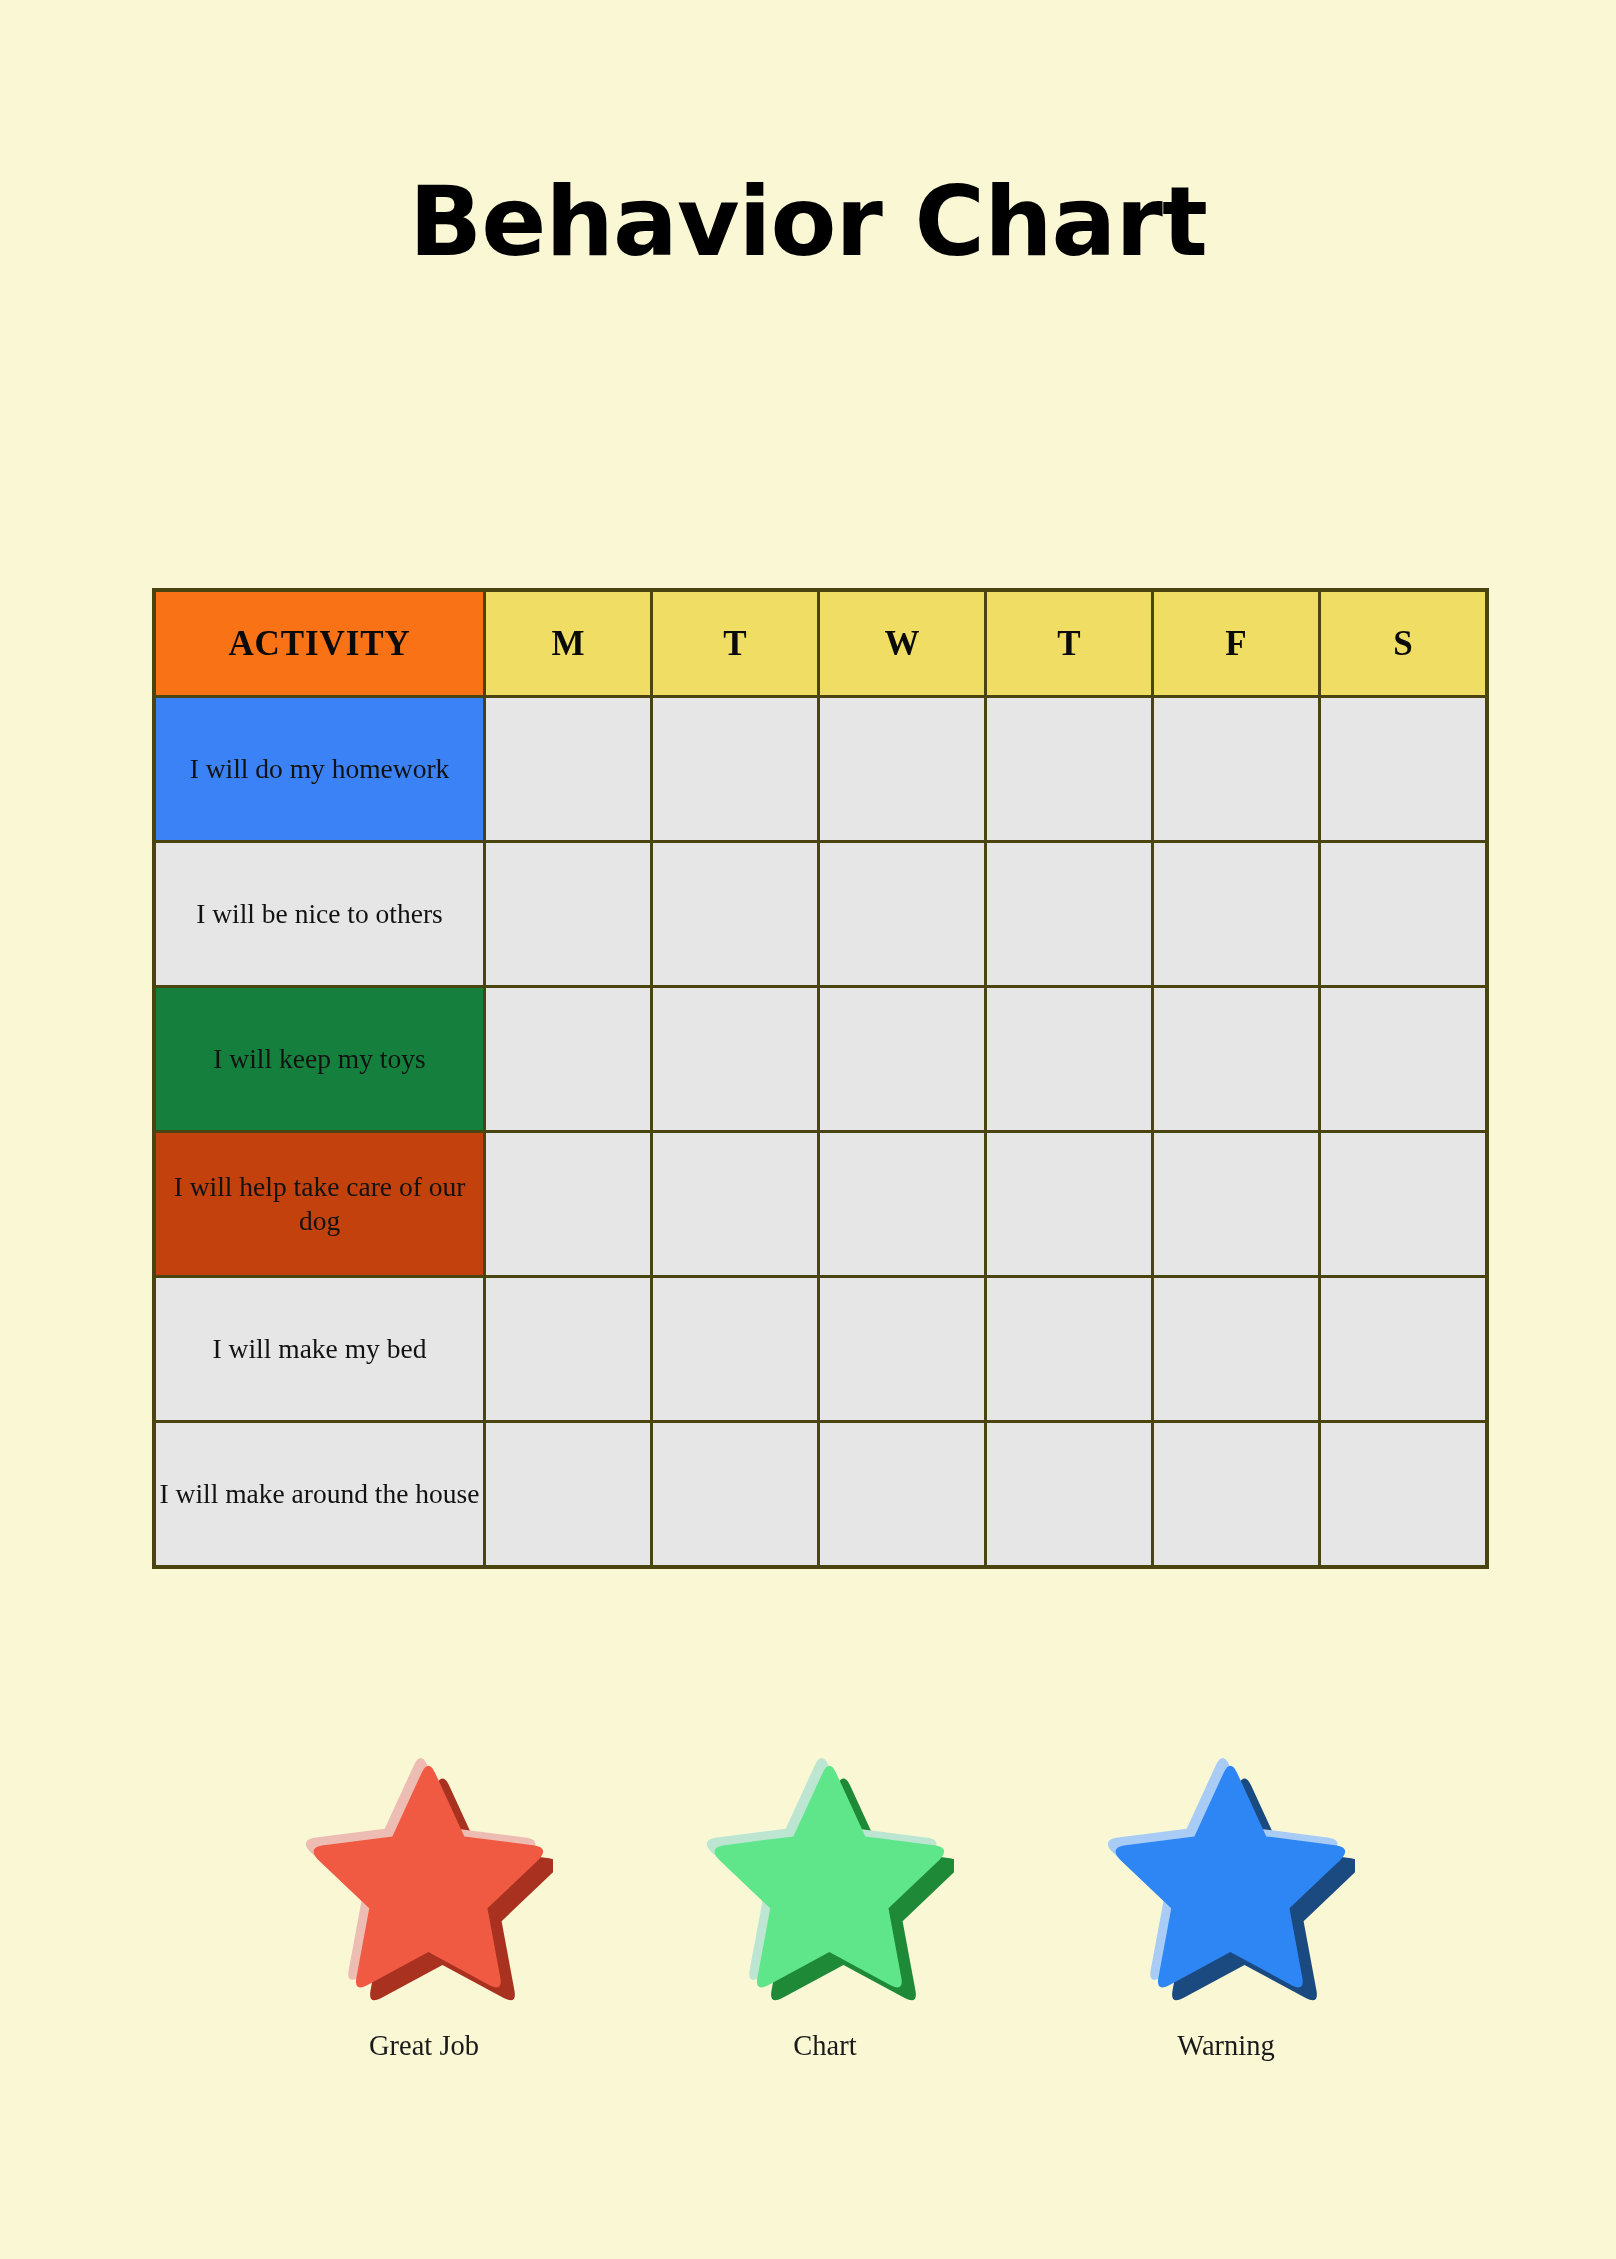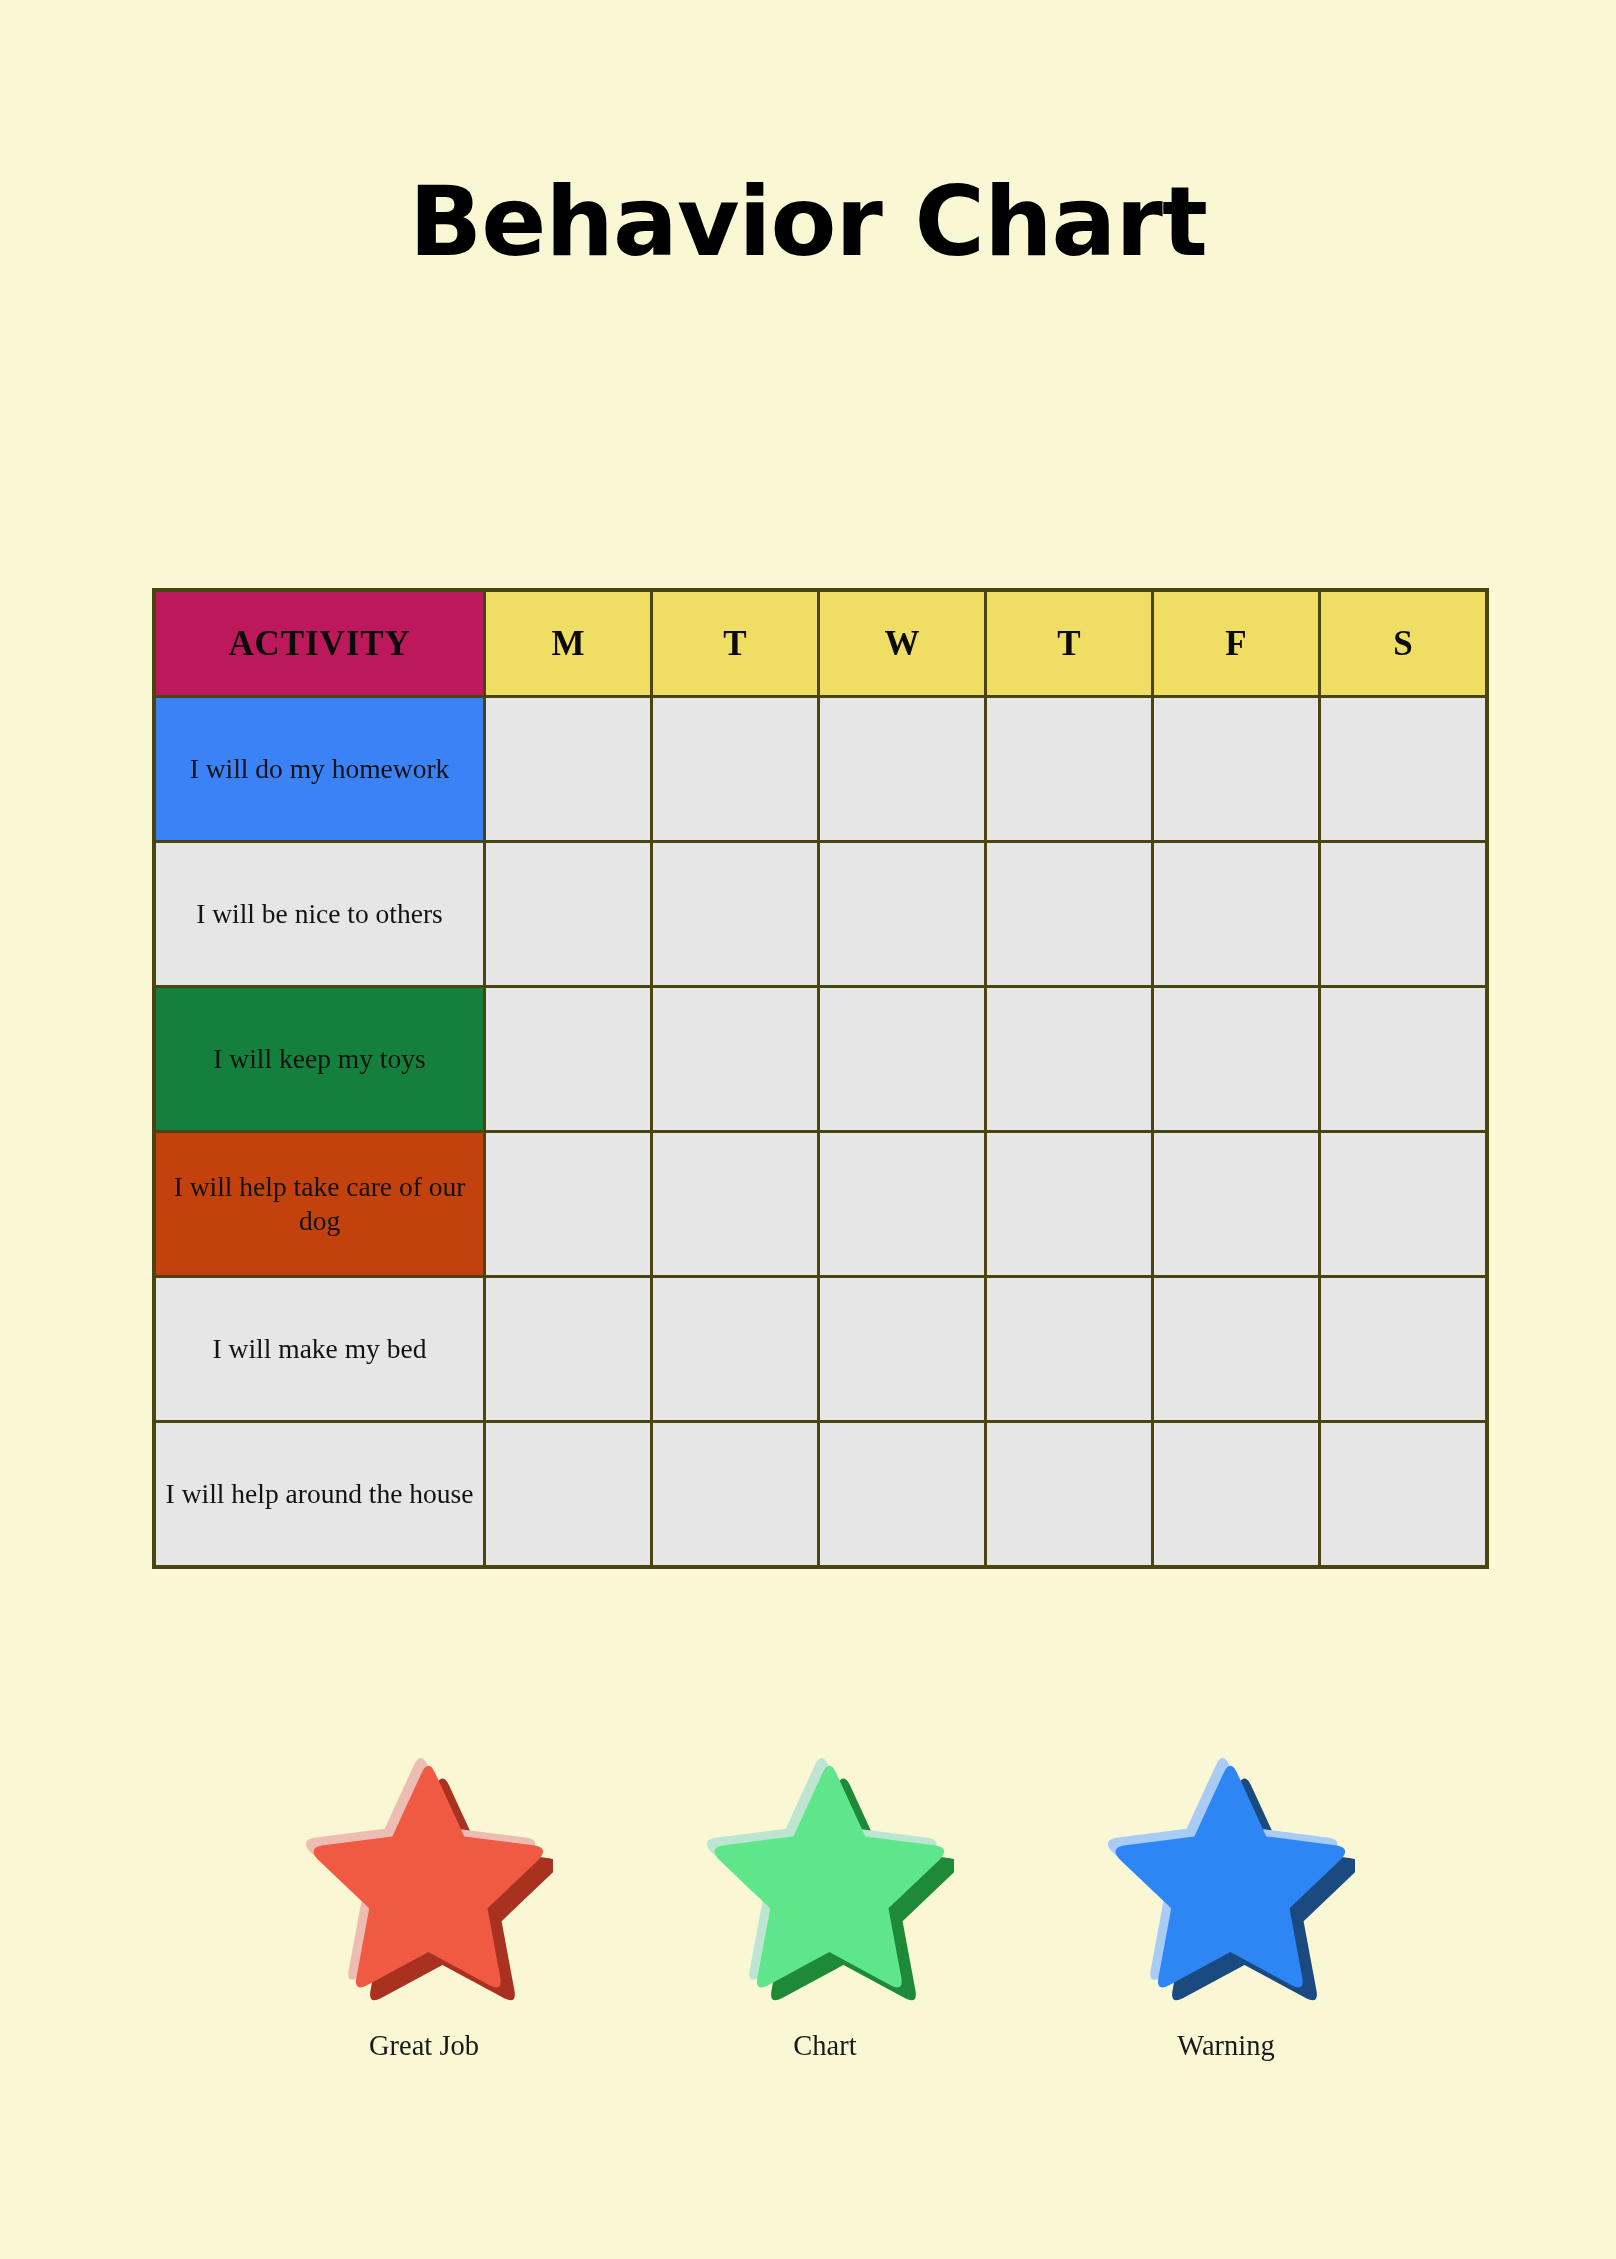--- a/index.html
+++ b/index.html
@@ -141,21 +141,21 @@
 <body style="background: rgb(250, 248, 212);">
 
 <div class="page">
 
   <div class="title">Behavior Chart</div>
 
   <div class="chart-table-wrap">
     <table class="behavior-table" style="border-color: rgb(74, 69, 16);">
       <thead>
         <tr>
-          <th class="col-activity" style="background: #be185d; border-color: rgb(74, 69, 16);">
+          <th class="col-activity" style="background: #f97316; border-color: rgb(74, 69, 16);">
             <span class="hd-text">ACTIVITY</span>
           </th>
           <th class="col-day" style="background: rgb(240, 222, 100); border-color: rgb(74, 69, 16);">
             <span class="hd-text">M</span>
           </th>
           <th class="col-day" style="background: rgb(240, 222, 100); border-color: rgb(74, 69, 16);">
             <span class="hd-text">T</span>
           </th>
           <th class="col-day" style="background: rgb(240, 222, 100); border-color: rgb(74, 69, 16);">
             <span class="hd-text">W</span>
@@ -229,21 +229,21 @@
           <td class="mark-cell" style="background: rgb(230, 230, 230); border-color: rgb(74, 69, 16);"></td>
           <td class="mark-cell" style="background: rgb(230, 230, 230); border-color: rgb(74, 69, 16);"></td>
           <td class="mark-cell" style="background: rgb(230, 230, 230); border-color: rgb(74, 69, 16);"></td>
           <td class="mark-cell" style="background: rgb(230, 230, 230); border-color: rgb(74, 69, 16);"></td>
           <td class="mark-cell" style="background: rgb(230, 230, 230); border-color: rgb(74, 69, 16);"></td>
           <td class="mark-cell" style="background: rgb(230, 230, 230); border-color: rgb(74, 69, 16);"></td>
         </tr>
 
         <tr>
           <td class="activity-cell" style="background: rgb(230, 230, 230); border-color: rgb(74, 69, 16);">
-            <span class="act-text">I will help around the house</span>
+            <span class="act-text">I will make around the house</span>
           </td>
           <td class="mark-cell" style="background: rgb(230, 230, 230); border-color: rgb(74, 69, 16);"></td>
           <td class="mark-cell" style="background: rgb(230, 230, 230); border-color: rgb(74, 69, 16);"></td>
           <td class="mark-cell" style="background: rgb(230, 230, 230); border-color: rgb(74, 69, 16);"></td>
           <td class="mark-cell" style="background: rgb(230, 230, 230); border-color: rgb(74, 69, 16);"></td>
           <td class="mark-cell" style="background: rgb(230, 230, 230); border-color: rgb(74, 69, 16);"></td>
           <td class="mark-cell" style="background: rgb(230, 230, 230); border-color: rgb(74, 69, 16);"></td>
         </tr>
 
       </tbody>

